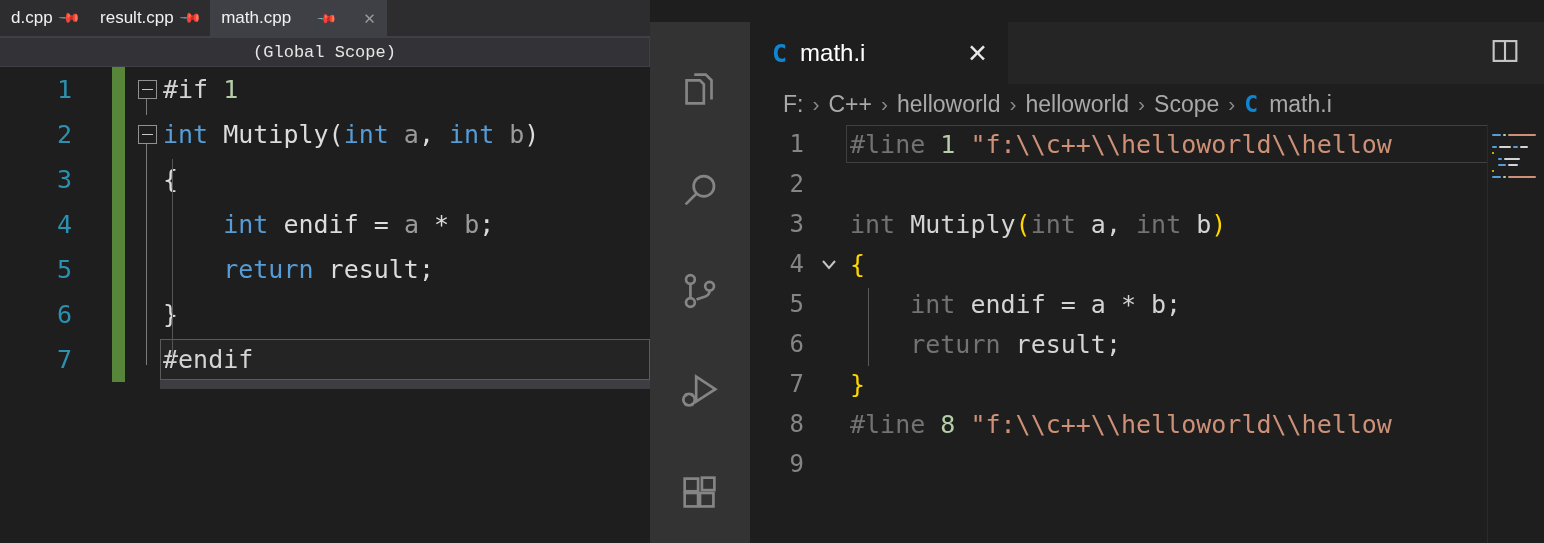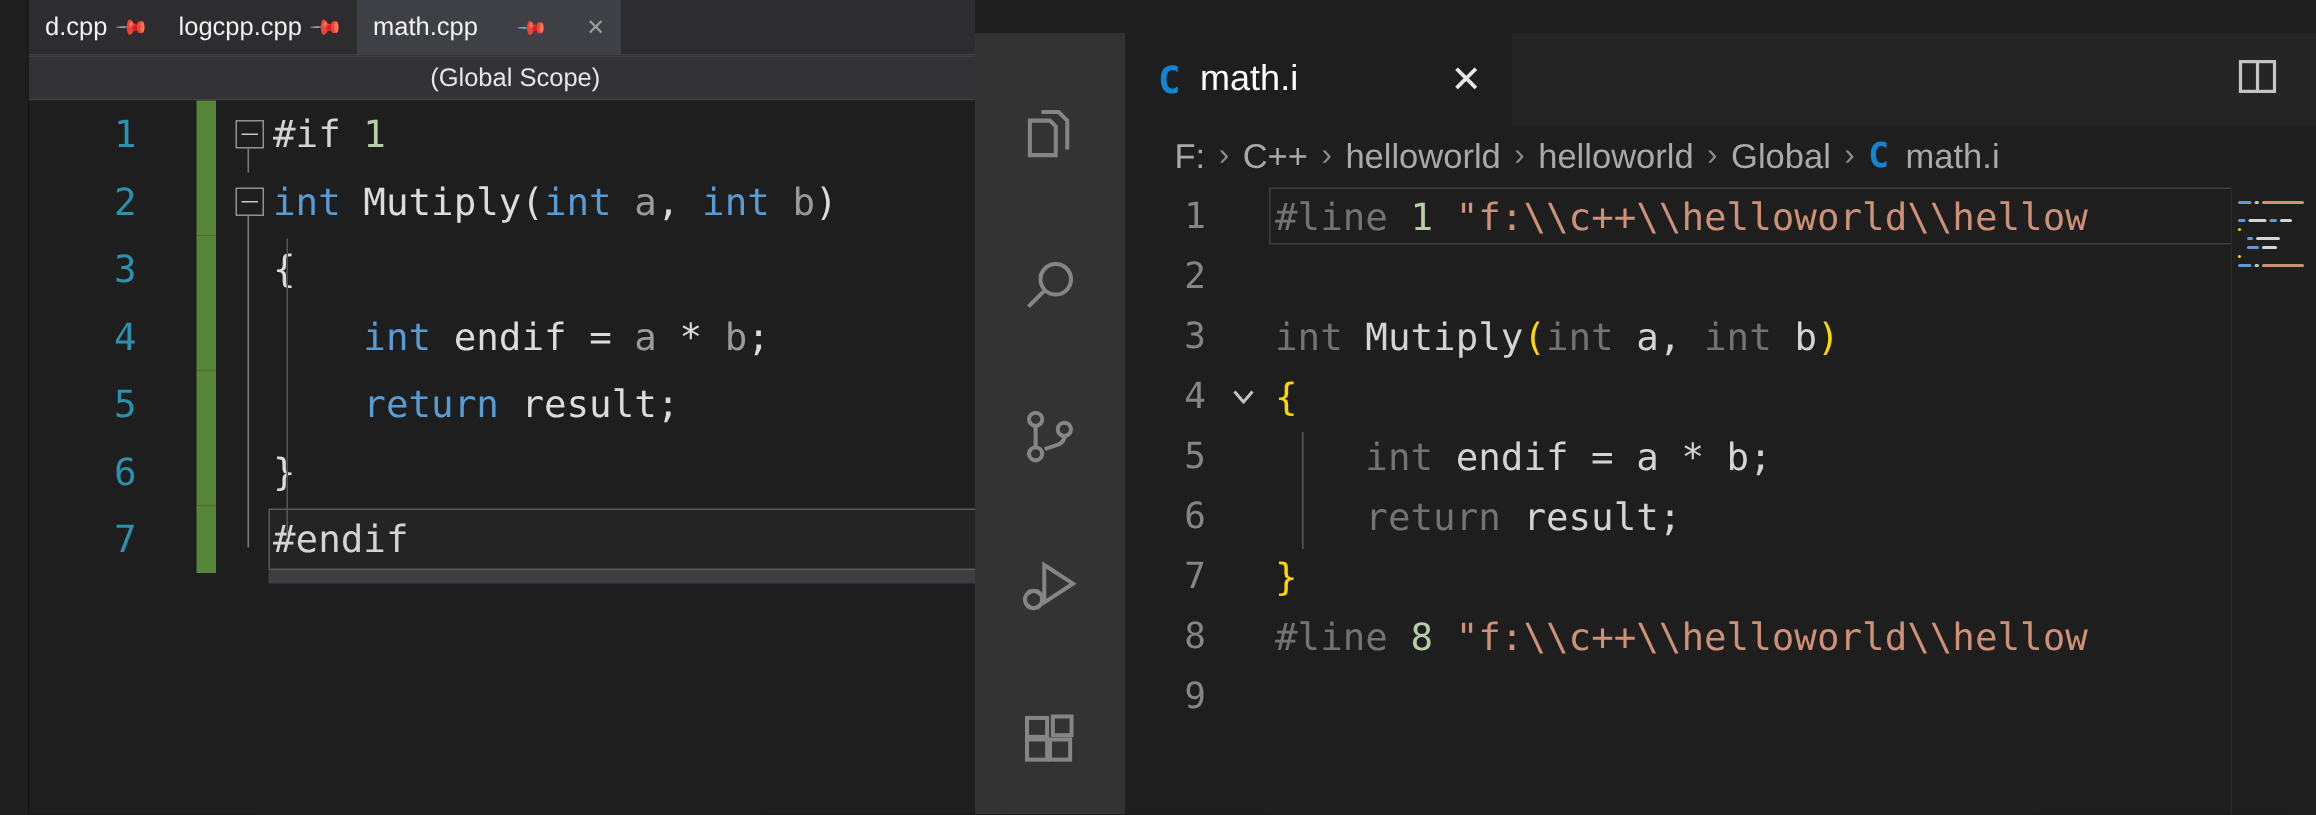--- a/index.html
+++ b/index.html
@@ -19,23 +19,22 @@
     height: 543px;
     overflow: hidden;
   }
 
   
   .vs-pane {
     position: absolute;
     left: 0; top: 0;
     width: 650px;
     height: 543px;
-    background: #000000;
+    background: #c4b5fd;
     overflow: hidden;
-    margin-left: 19px;
   }
   .vs-tabbar {
     position: relative;
     height: 36px;
     background: #2d2d30;
     display: flex;
     align-items: stretch;
   }
   .vs-tab {
     display: flex;
@@ -98,20 +97,21 @@
     flex: 1 1 auto;
     background: #333337;
     border: 1px solid #3f3f46;
     border-left: none;
     display: flex;
     align-items: center;
     justify-content: center;
     color: #e6e6e6;
     font-size: 17px;
     box-sizing: border-box;
+    font-family: Liberation Mono, monospace;
   }
   .vs-editor {
     position: relative;
     height: 477px;
     background: #1e1e1e;
     font-family: "DejaVu Sans Mono", monospace;
     font-size: 25px;
   }
   .vs-line {
     position: relative;
@@ -415,21 +415,21 @@
 <div class="screen">
 
   <div class="vs-pane">
 
     <div class="vs-tabbar">
       <div class="vs-tab">
         <span>d.cpp</span>
         <span class="pin">📌</span>
       </div>
       <div class="vs-tab">
-        <span>logcpp.cpp</span>
+        <span>result.cpp</span>
         <span class="pin">📌</span>
       </div>
       <div class="vs-tab active">
         <span>math.cpp</span>
         <span class="pin-sm">📌</span>
         <span class="xclose">✕</span>
       </div>
     </div>
 
     <div class="vs-navbar">
@@ -571,21 +571,21 @@
 
       <div class="vsc-breadcrumb">
         <span>F:</span>
         <span class="sep">›</span>
         <span>C++</span>
         <span class="sep">›</span>
         <span>helloworld</span>
         <span class="sep">›</span>
         <span>helloworld</span>
         <span class="sep">›</span>
-        <span>Global</span>
+        <span>Scope</span>
         <span class="sep">›</span>
         <span class="cicon2">C</span>
         <span>math.i</span>
       </div>
 
       <div class="vsc-editor">
 
         <div class="vsc-curline" style="top:1px"></div>
         <div class="vsc-iguide" style="top:164px; height:78px;"></div>
 

